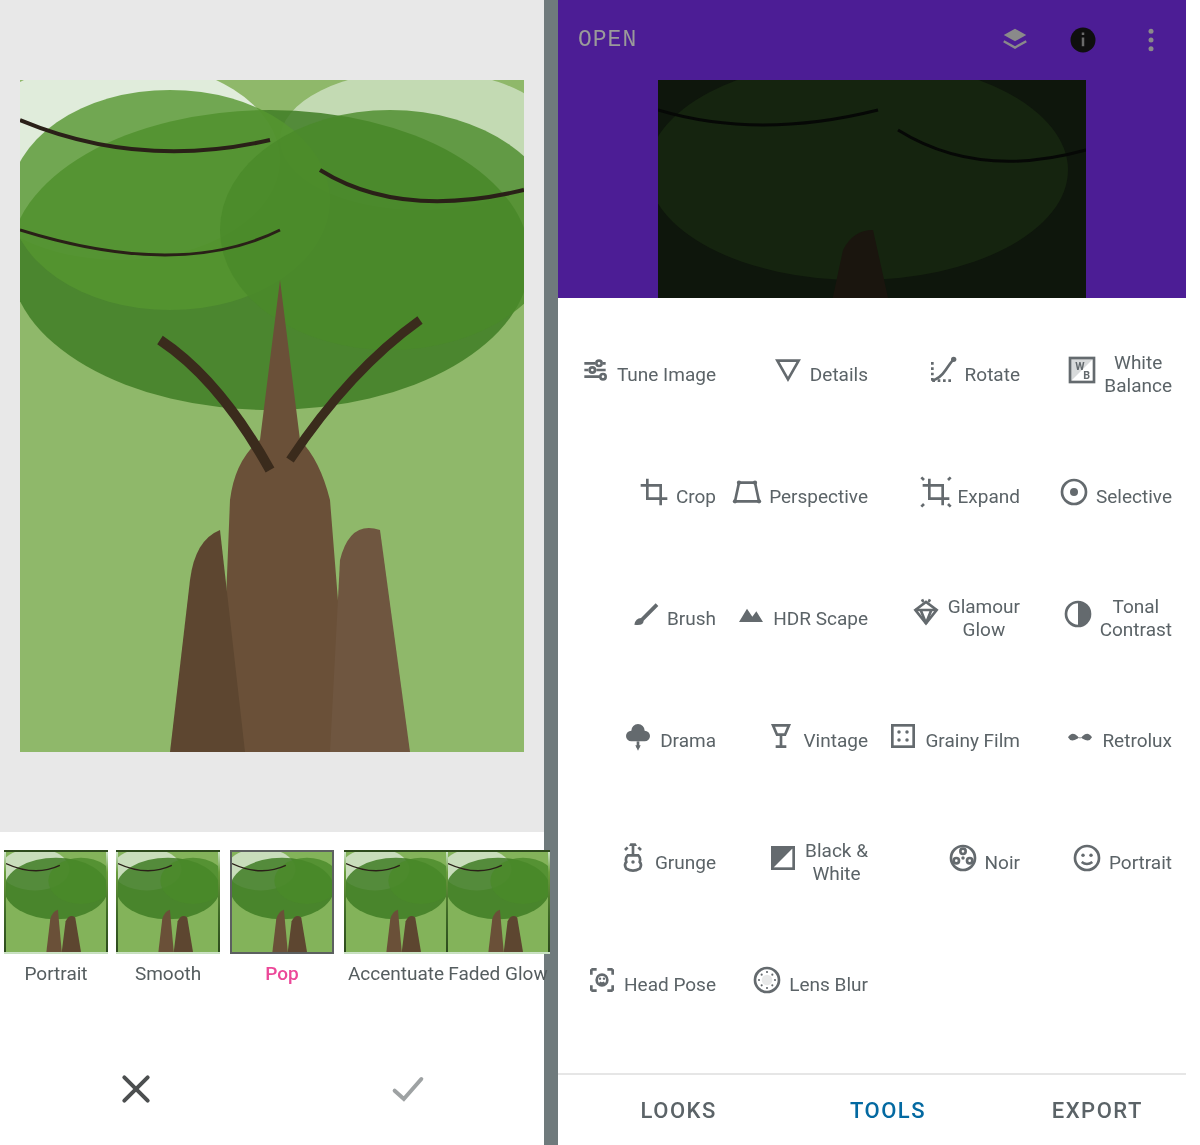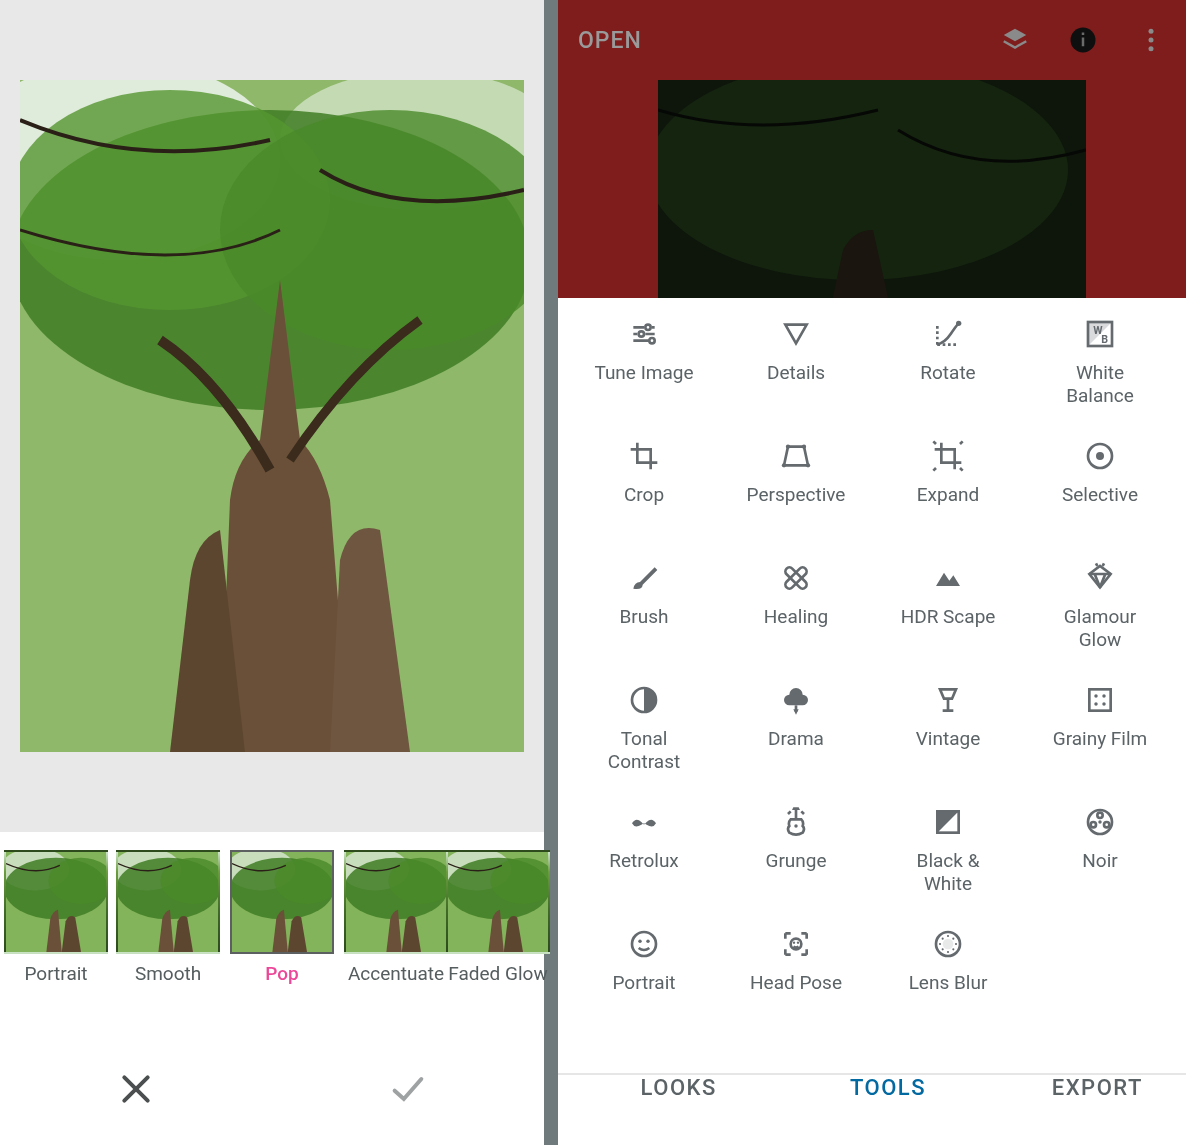--- a/index.html
+++ b/index.html
@@ -47,55 +47,56 @@
     flex: 1; display: flex; align-items: center; justify-content: center;
   }
   .left-actions svg { width: 40px; height: 40px; }
 
   
   .right {
     width: 628px; height: 1145px; background: #ffffff;
     display: flex; flex-direction: column; position: relative;
   }
   .right-top {
-    height: 298px; background: #7f1d1d; position: relative; flex: 0 0 298px;
+    height: 298px; background: #4c1d95; position: relative; flex: 0 0 298px;
     overflow: hidden;
+    font-family: Liberation Mono, monospace;
   }
   .right-top-bar {
     height: 80px; display: flex; align-items: center; padding: 0 20px;
   }
   .open-btn { color: #9a9a9a; font-size: 23px; letter-spacing: 1px; font-weight: 500; }
   .top-icons { margin-left: auto; display: flex; align-items: center; gap: 38px; }
   .top-icons .ico { width: 30px; height: 30px; display: flex; align-items: center; justify-content: center; }
   .right-top-img {
     position: absolute; left: 100px; right: 100px; top: 80px; height: 240px;
     background: linear-gradient(180deg, #0e140c 0%, #121c10 30%, #0c140a 100%);
     overflow: hidden;
   }
 
   .tools-grid {
     flex: 1; background: #ffffff; padding: 14px 10px 0 10px;
     display: grid; grid-template-columns: repeat(4, 1fr);
     grid-auto-rows: 122px; gap: 0;
     overflow: hidden;
   }
   .tool-item {
-    display: flex; flex-direction: column; align-items: center; justify-content: flex-start;
+    display: flex; flex-direction: row; align-items: center; justify-content: flex-end;
     padding-top: 4px;
   }
   .tool-icon { width: 36px; height: 36px; display: flex; align-items: center; justify-content: center; margin-bottom: 10px; }
   .tool-icon svg { width: 32px; height: 32px; }
   .tool-label { font-size: 19px; color: #5b6367; text-align: center; line-height: 1.2; padding: 0 4px; }
 
   .bottom-tabs {
     height: 72px; flex: 0 0 72px; background: #ffffff;
     border-top: 2px solid #e6e6e6;
     display: flex;
   }
-  .bottom-tabs > div { flex: 1; display: flex; justify-content: center; margin-left: 32px; }
+  .bottom-tabs > div { flex: 1; display: flex; align-items: center; justify-content: center; margin-left: 32px; }
   .tab-label { font-size: 22px; letter-spacing: 1.5px; color: #5b6367; font-weight: 500; }
   .tab.active .tab-label { color: #0369a1; }
 
   
   .ic-stroke { stroke: #646a6e; fill: none; stroke-width: 2; }
   .ic-fill { fill: #646a6e; }
 </style>
 </head>
 <body>
 
@@ -309,28 +310,20 @@
     <div class="tool-icon">
       <svg viewBox="0 0 24 24">
               <use href="#brush-icon"></use>
             </svg>
     </div>
     <div class="tool-label">Brush</div>
         </div>
         <div class="tool-item">
     <div class="tool-icon">
       <svg viewBox="0 0 24 24">
-              <use href="#bandage-icon"></use>
-            </svg>
-    </div>
-    <div class="tool-label">Healing</div>
-        </div>
-        <div class="tool-item">
-    <div class="tool-icon">
-      <svg viewBox="0 0 24 24">
               <use href="#mountain-icon"></use>
             </svg>
     </div>
     <div class="tool-label">HDR Scape</div>
         </div>
         <div class="tool-item">
     <div class="tool-icon">
       <svg viewBox="0 0 24 24">
               <use href="#diamond-icon"></use>
             </svg>

